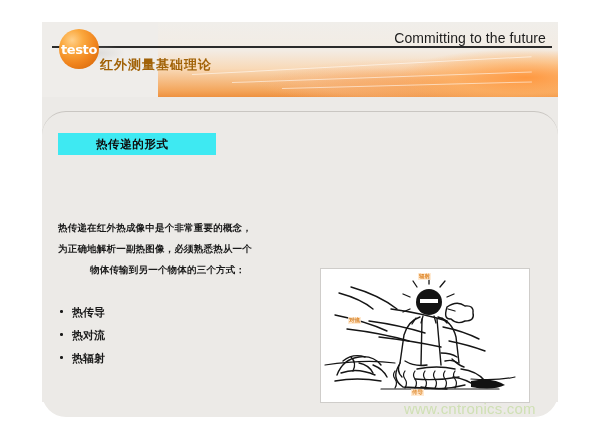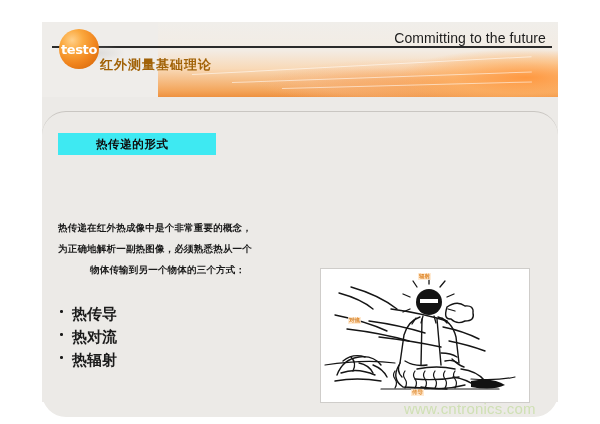--- a/index.html
+++ b/index.html
@@ -170,21 +170,21 @@
 
   .bullets {
     position: absolute;
     left: 16px;
     top: 193px;
   }
   .bullet {
     position: relative;
     height: 23px;
     padding-left: 14px;
-    font-size: 15px;
+    font-size: 11px;
     font-weight: bold;
     color: #1a1a1a;
     white-space: nowrap;
     font-family: "DejaVu Sans", sans-serif;
     text-align: right;
   }
   .bullet::before {
     content: "";
     position: absolute;
     left: 2px;

